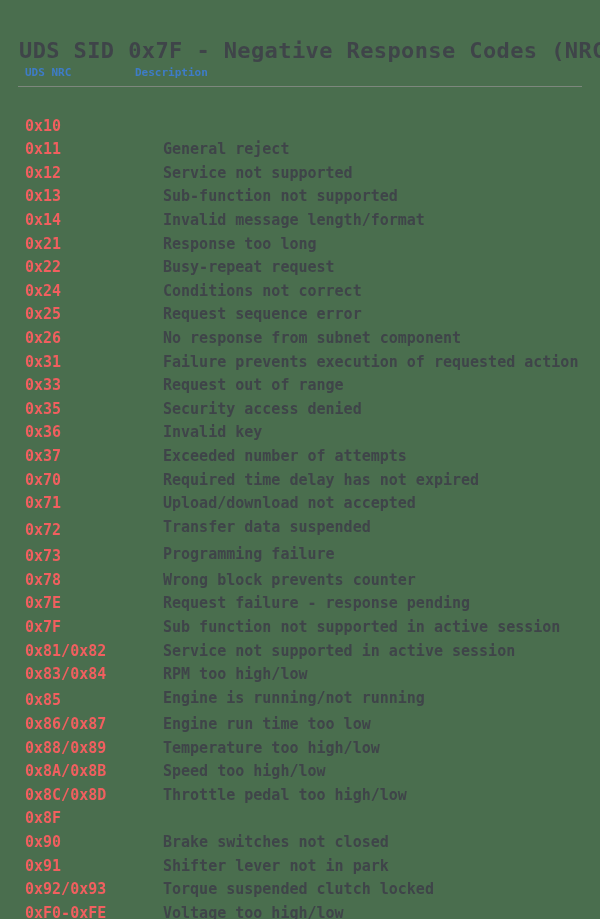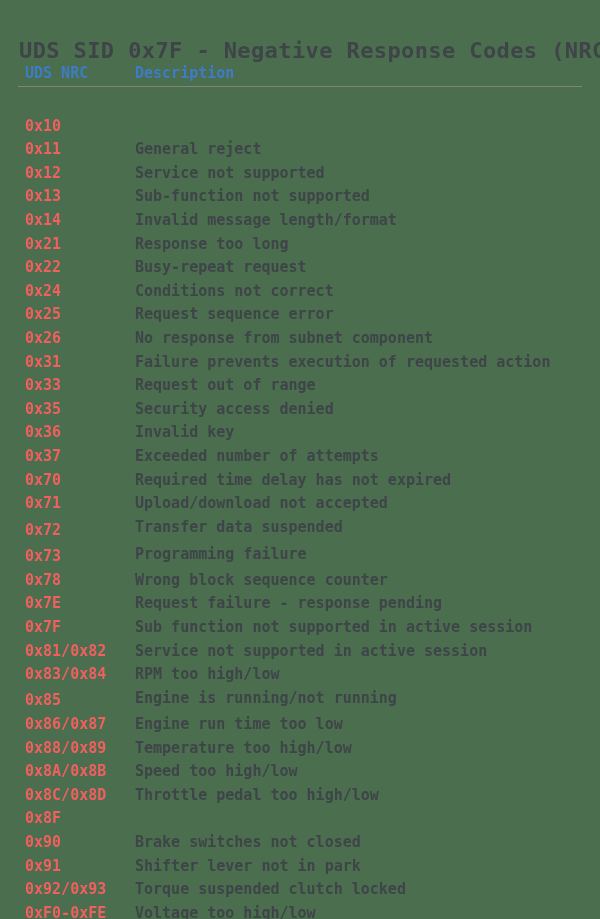--- a/index.html
+++ b/index.html
@@ -17,30 +17,30 @@
     font-family:"DejaVu Sans Mono","Liberation Mono",monospace;
     position:relative;
   }
   .page{position:absolute;inset:0;}
   .title{
     position:absolute;left:3px;top:25px;margin:16px;
     font-size:22px;font-weight:bold;line-height:20px;
     letter-spacing:0.4px;color:var(--title-text);white-space:pre;
   }
   .header-row{position:absolute;left:0;top:65px;width:549px;height:16px;
-    font-size:15px;font-weight:bold;line-height:16px;color:var(--header-text);}
+    font-size:11px;font-weight:bold;line-height:16px;color:var(--header-text);}
   .divider{position:absolute;left:18px;top:86px;width:564px;height:1px;
     background:var(--divider);opacity:0.8;}
   .rows{position:absolute;left:0;top:91px;width:600px;text-align:center;}
   .row{position:relative;height:23.6px;font-size:15px;font-weight:bold;
     line-height:23.6px;white-space:pre;}
   .col-code{position:absolute;left:25px;}
   .col-desc{position:absolute;left:135px;}
   .code{color:var(--code-text);}
-  .desc{color:var(--description-text);}
+  .desc{color:var(--description-text);margin-left:28px;}
 </style>
 </head>
 <body>
 
 <div class="page">
   <h1 class="title">UDS SID 0x7F - Negative Response Codes (NRC)</h1>
 
   <div class="header-row">
     <span class="col-code">UDS NRC</span>
     <span class="col-desc">Description</span>
@@ -116,21 +116,21 @@
       <div class="row">
       <span class="col-code code">0x71</span>
       <span class="col-desc desc">Transfer data suspended</span>
     </div>
       <div class="row" style="margin-top: 3.5px;">
       <span class="col-code code">0x72</span>
       <span class="col-desc desc">Programming failure</span>
     </div>
       <div class="row" style="margin-top: 2.5px;">
       <span class="col-code code">0x73</span>
-      <span class="col-desc desc">Wrong block sequence counter</span>
+      <span class="col-desc desc">Wrong block prevents counter</span>
     </div>
       <div class="row">
       <span class="col-code code">0x78</span>
       <span class="col-desc desc">Request failure - response pending</span>
     </div>
       <div class="row">
       <span class="col-code code">0x7E</span>
       <span class="col-desc desc">Sub function not supported in active session</span>
     </div>
       <div class="row">

